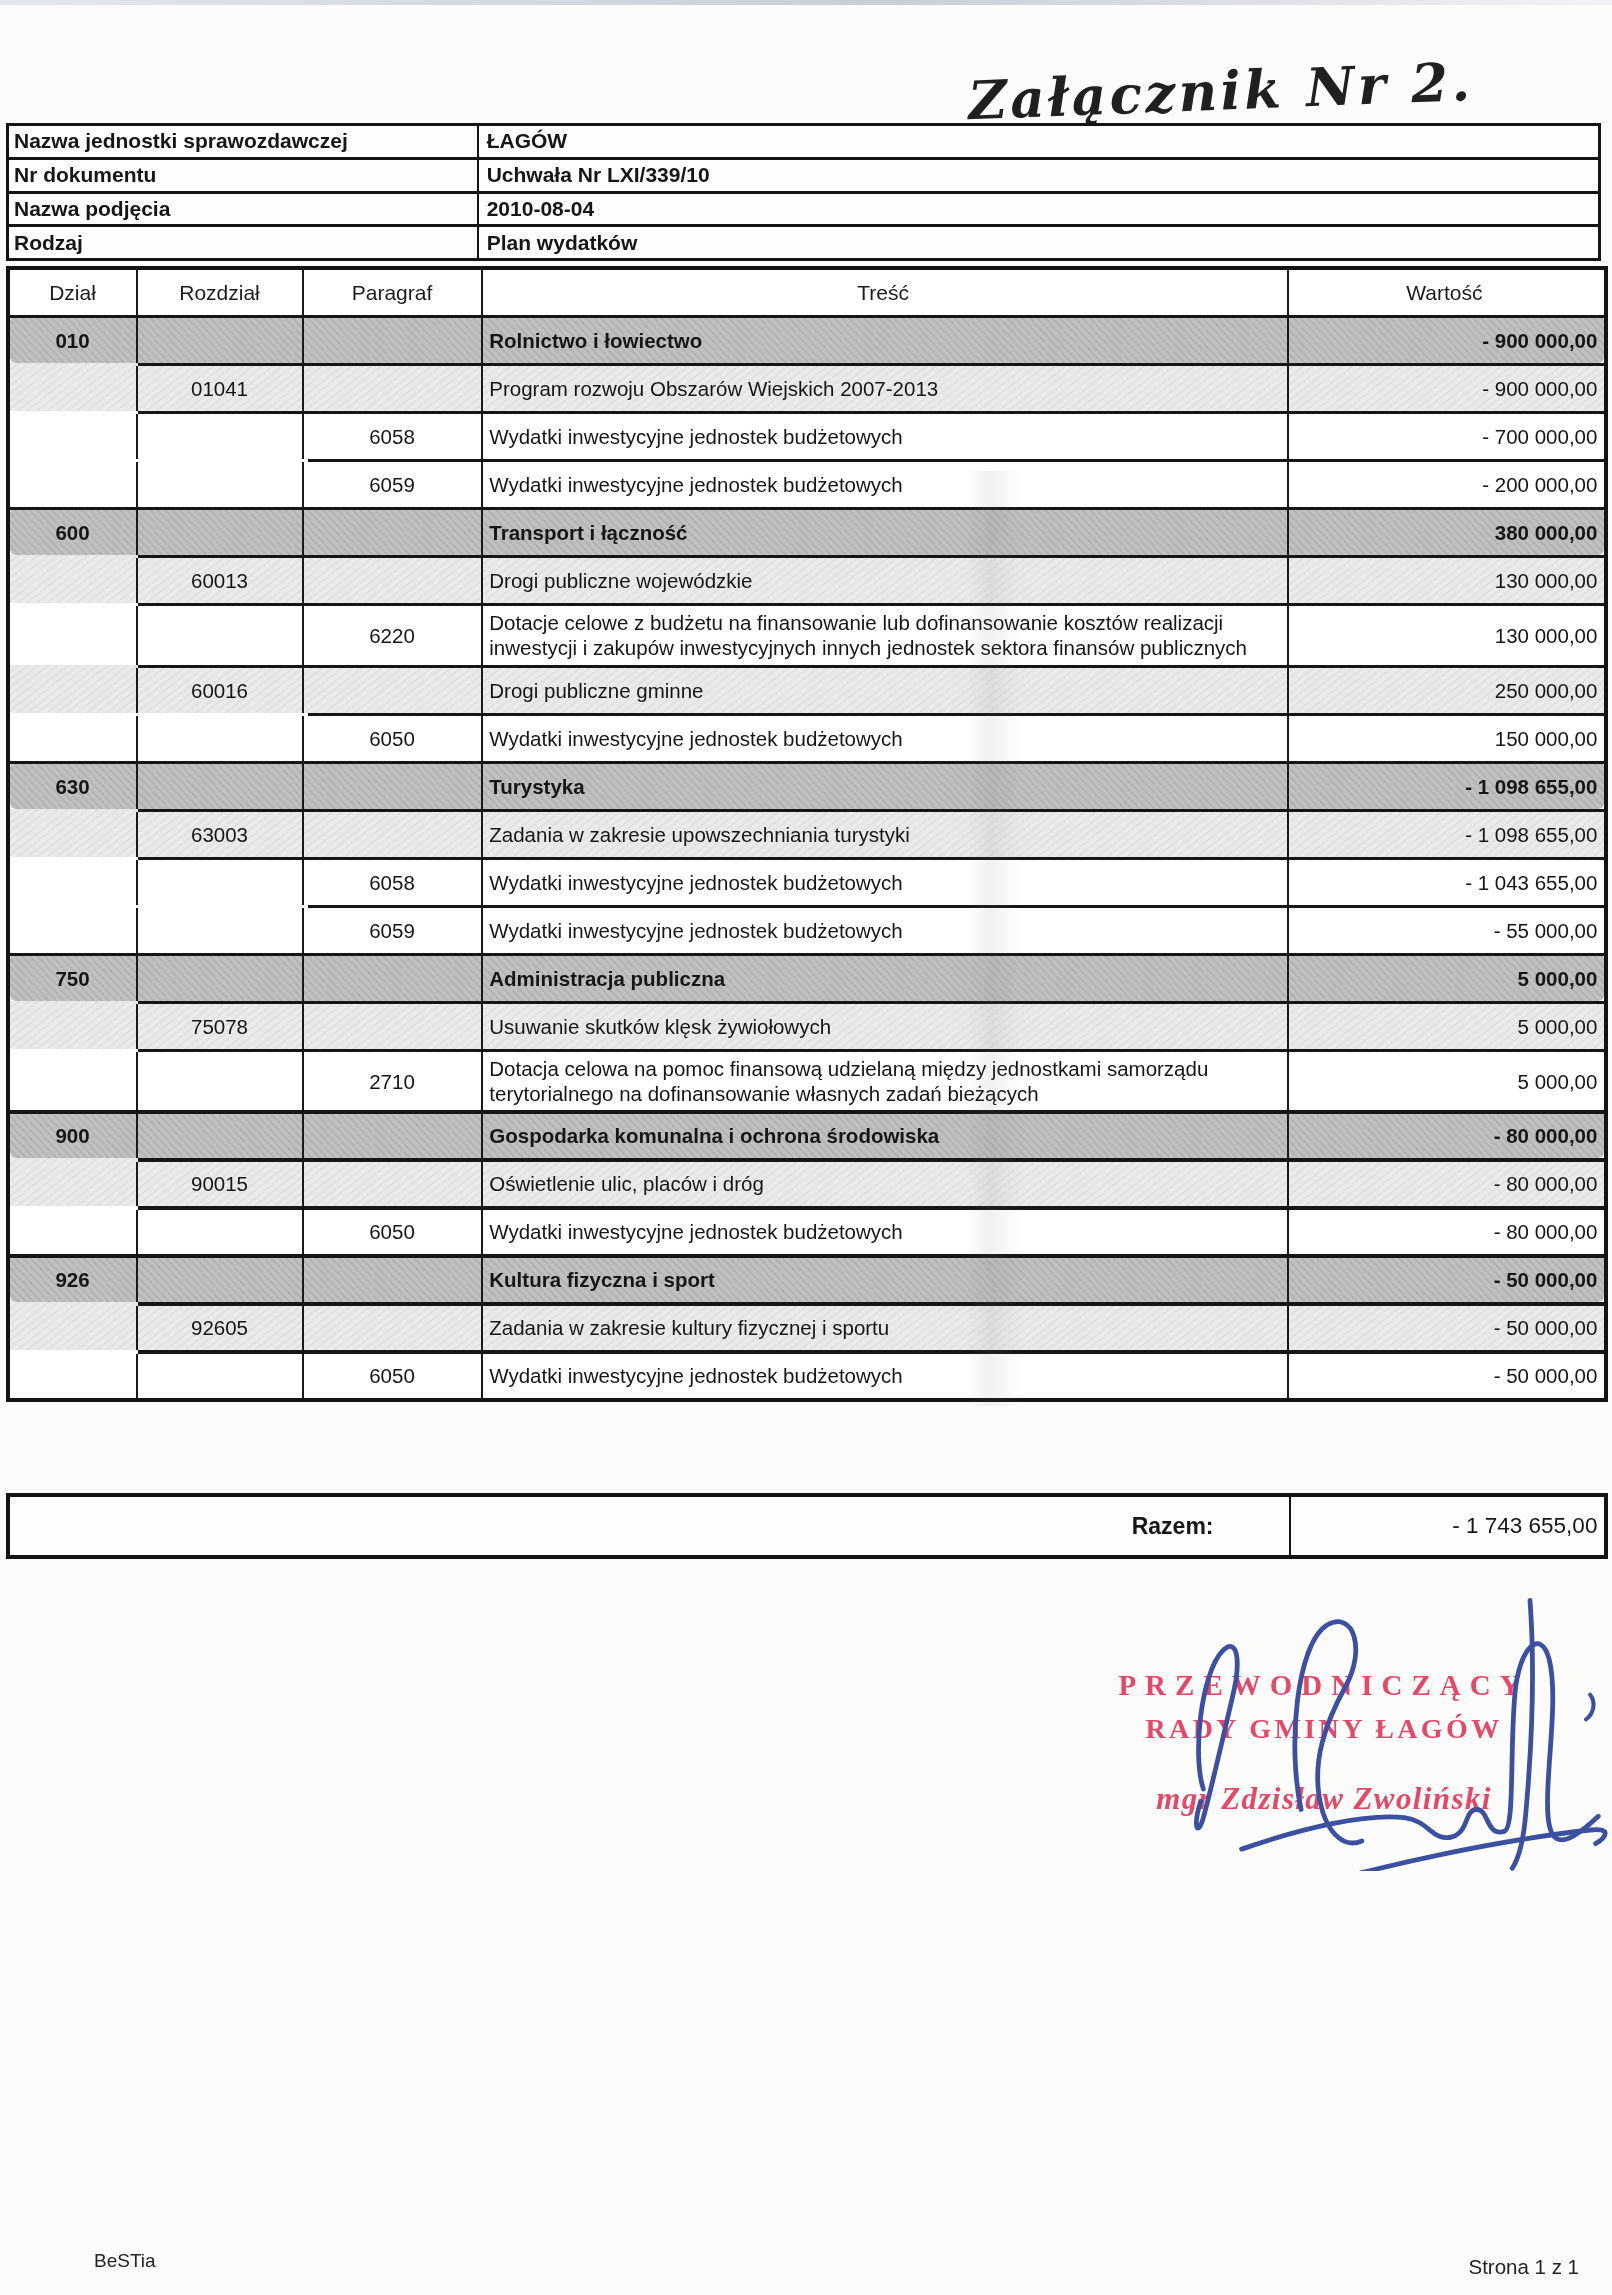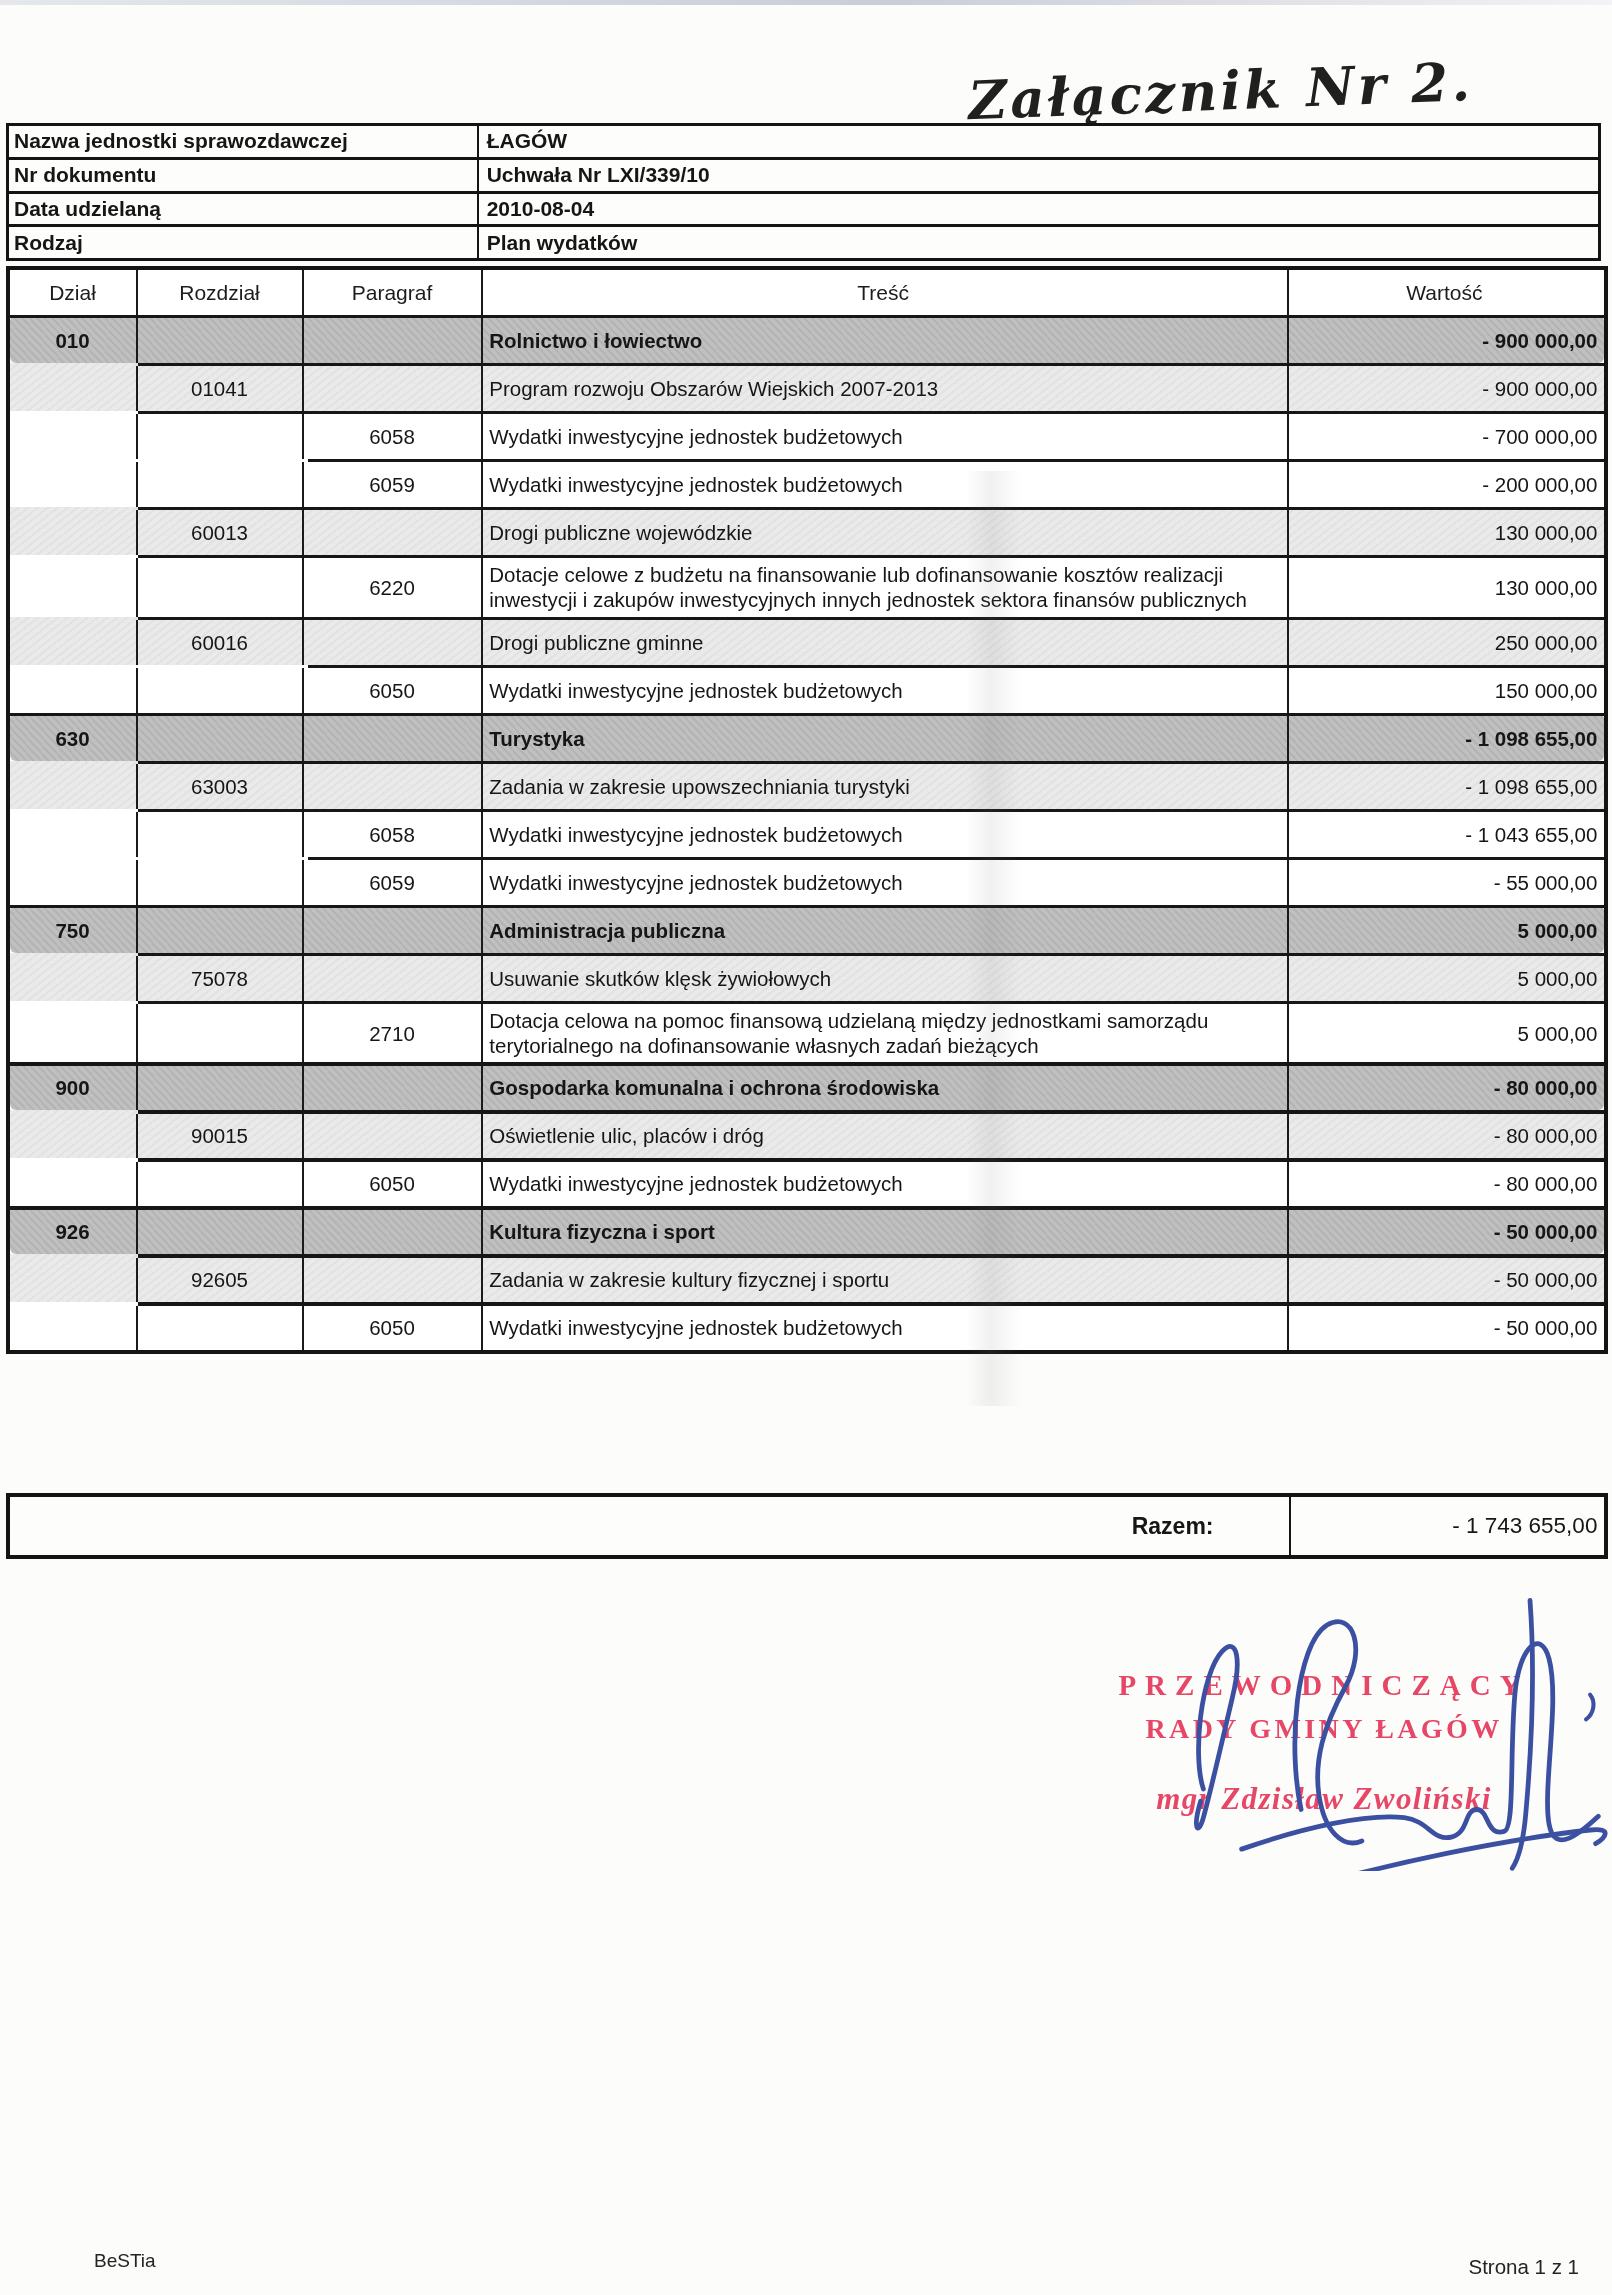--- a/index.html
+++ b/index.html
@@ -77,21 +77,21 @@
   <div class="meta">
     <div class="meta-row">
       <div class="meta-label">Nazwa jednostki sprawozdawczej</div>
       <div class="meta-value">ŁAGÓW</div>
     </div>
     <div class="meta-row">
       <div class="meta-label">Nr dokumentu</div>
       <div class="meta-value">Uchwała Nr LXI/339/10</div>
     </div>
     <div class="meta-row">
-      <div class="meta-label">Data udzielaną</div>
+      <div class="meta-label">Nazwa podjęcia</div>
       <div class="meta-value">2010-08-04</div>
     </div>
     <div class="meta-row">
       <div class="meta-label">Rodzaj</div>
       <div class="meta-value">Plan wydatków</div>
     </div>
   </div>
 
   <div class="budget">
     <div class="bhead">
@@ -126,20 +126,28 @@
           <div class="c c4">Wydatki inwestycyjne jednostek budżetowych</div>
           <div class="c c5">- 700 000,00</div>
         </div>
         <div class="brow item">
           <div class="rule" style="left: 298px;"></div>
           <div class="c c1"></div>
           <div class="c c2"></div>
           <div class="c c3">6059</div>
           <div class="c c4">Wydatki inwestycyjne jednostek budżetowych</div>
           <div class="c c5">- 200 000,00</div>
+        </div>
+        <div class="brow section">
+          <div class="rule" style="left: 0px;"></div>
+          <div class="c c1">600</div>
+          <div class="c c2"></div>
+          <div class="c c3"></div>
+          <div class="c c4">Transport i łączność</div>
+          <div class="c c5">380 000,00</div>
         </div>
         <div class="brow chapter">
           <div class="rule" style="left: 128px;"></div>
           <div class="c c1"></div>
           <div class="c c2">60013</div>
           <div class="c c3"></div>
           <div class="c c4">Drogi publiczne wojewódzkie</div>
           <div class="c c5">130 000,00</div>
         </div>
         <div class="brow item">

